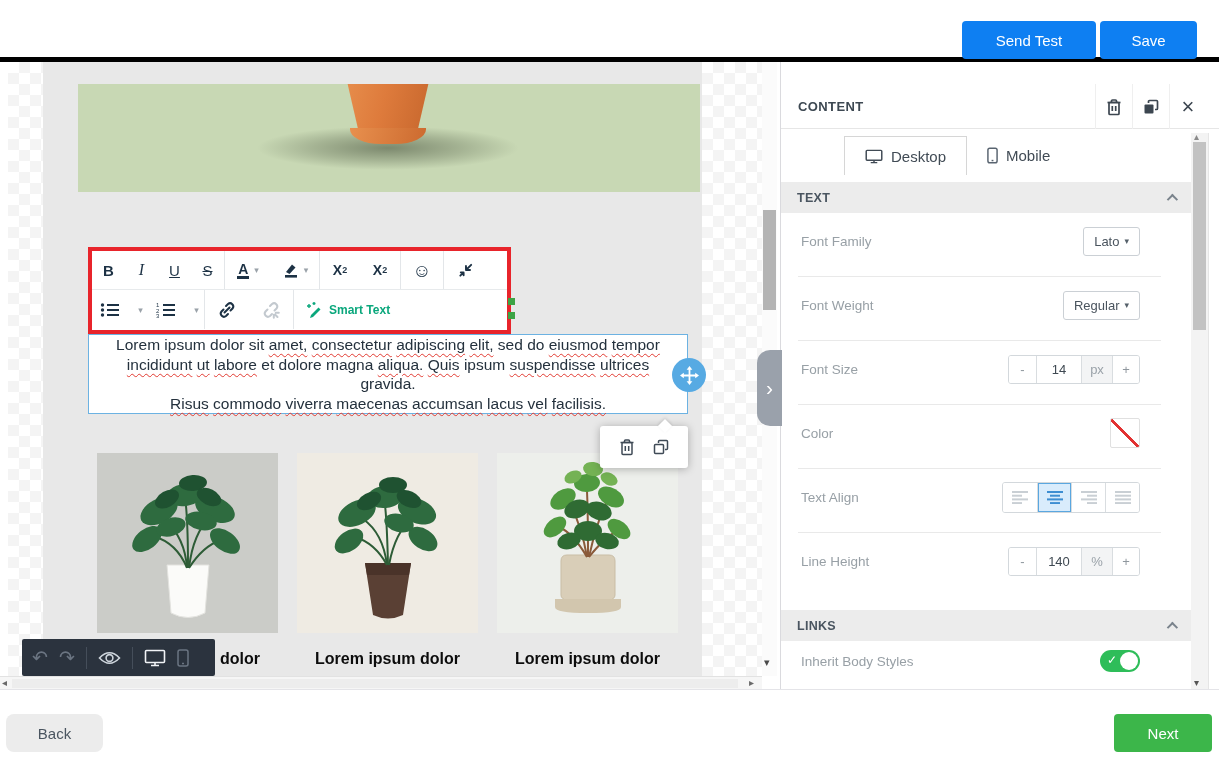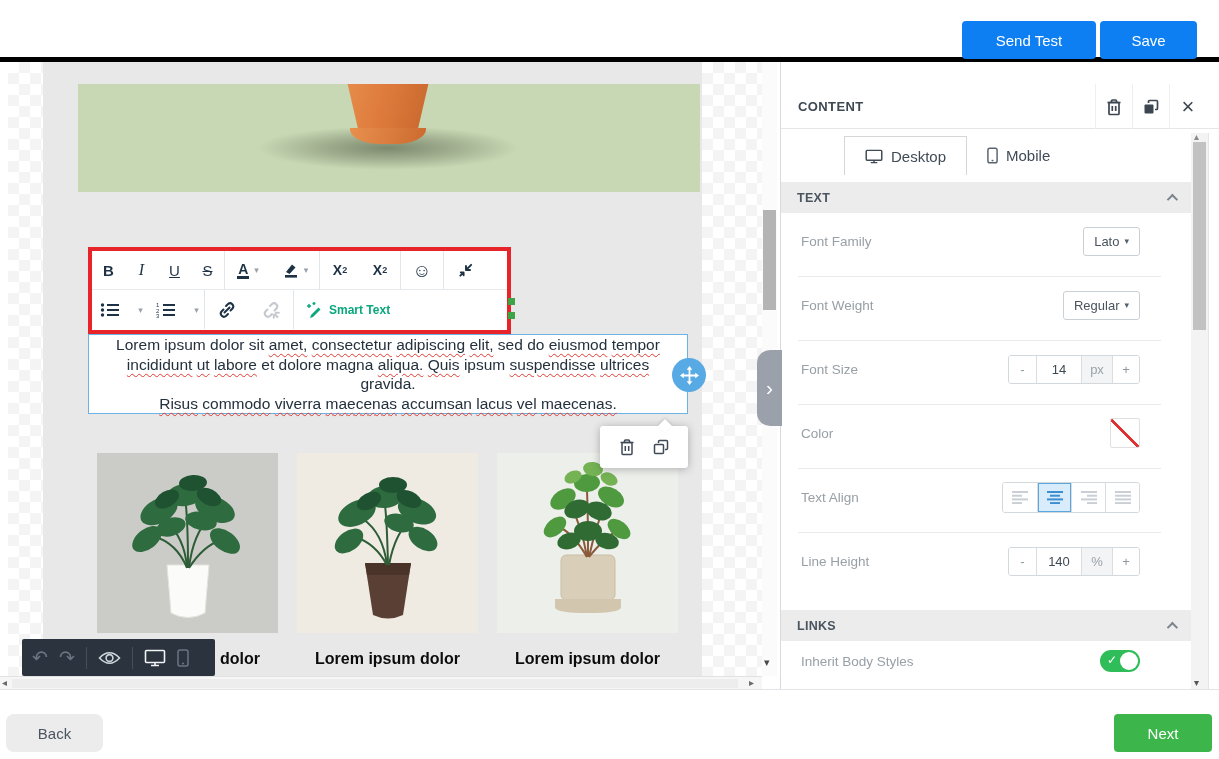--- a/index.html
+++ b/index.html
@@ -258,21 +258,21 @@
             <span>Smart Text</span>
           </div>
         </div>
       </div>
       <div class="resize-handle" style="left:508px; top:236px;"></div>
       <div class="resize-handle" style="left:508px; top:250px;"></div>
 
       <div class="text-block">
           <div><span>Lorem</span> <span>ipsum</span> <span>dolor</span> <span>sit</span> <span class="sp">amet,</span> <span class="sp">consectetur</span> <span class="sp">adipiscing</span> <span class="sp">elit,</span> <span>sed</span> <span>do</span> <span class="sp">eiusmod</span> <span class="sp">tempor</span></div>
           <div><span class="sp">incididunt</span> <span class="sp">ut</span> <span class="sp">labore</span> <span>et</span> <span>dolore</span> <span>magna</span> <span class="sp">aliqua.</span> <span class="sp">Quis</span> <span>ipsum</span> <span class="sp">suspendisse</span> <span class="sp">ultrices</span> <span>gravida.</span></div>
-          <div><span class="sp">Risus</span> <span class="sp">commodo</span> <span class="sp">viverra</span> <span class="sp">maecenas</span> <span class="sp">accumsan</span> <span class="sp">lacus</span> <span class="sp">vel</span> <span class="sp">maecenas.</span></div>
+          <div><span class="sp">Risus</span> <span class="sp">commodo</span> <span class="sp">viverra</span> <span class="sp">maecenas</span> <span class="sp">accumsan</span> <span class="sp">lacus</span> <span class="sp">vel</span> <span class="sp">facilisis.</span></div>
         </div>
 
       <div class="drag-handle">
         <span>
           <svg width="19" height="19" viewBox="0 0 18 18">
             <path d="M9 2.8 V15.2 M2.8 9 H15.2" stroke="#fff" stroke-width="1.7"></path>
             <polygon points="9,0 6.3,3.6 11.7,3.6" fill="#fff"></polygon>
               <polygon points="9,18 6.3,14.4 11.7,14.4" fill="#fff"></polygon>
             <polygon points="0,9 3.6,6.3 3.6,11.7" fill="#fff"></polygon>
               <polygon points="18,9 14.4,6.3 14.4,11.7" fill="#fff"></polygon>

